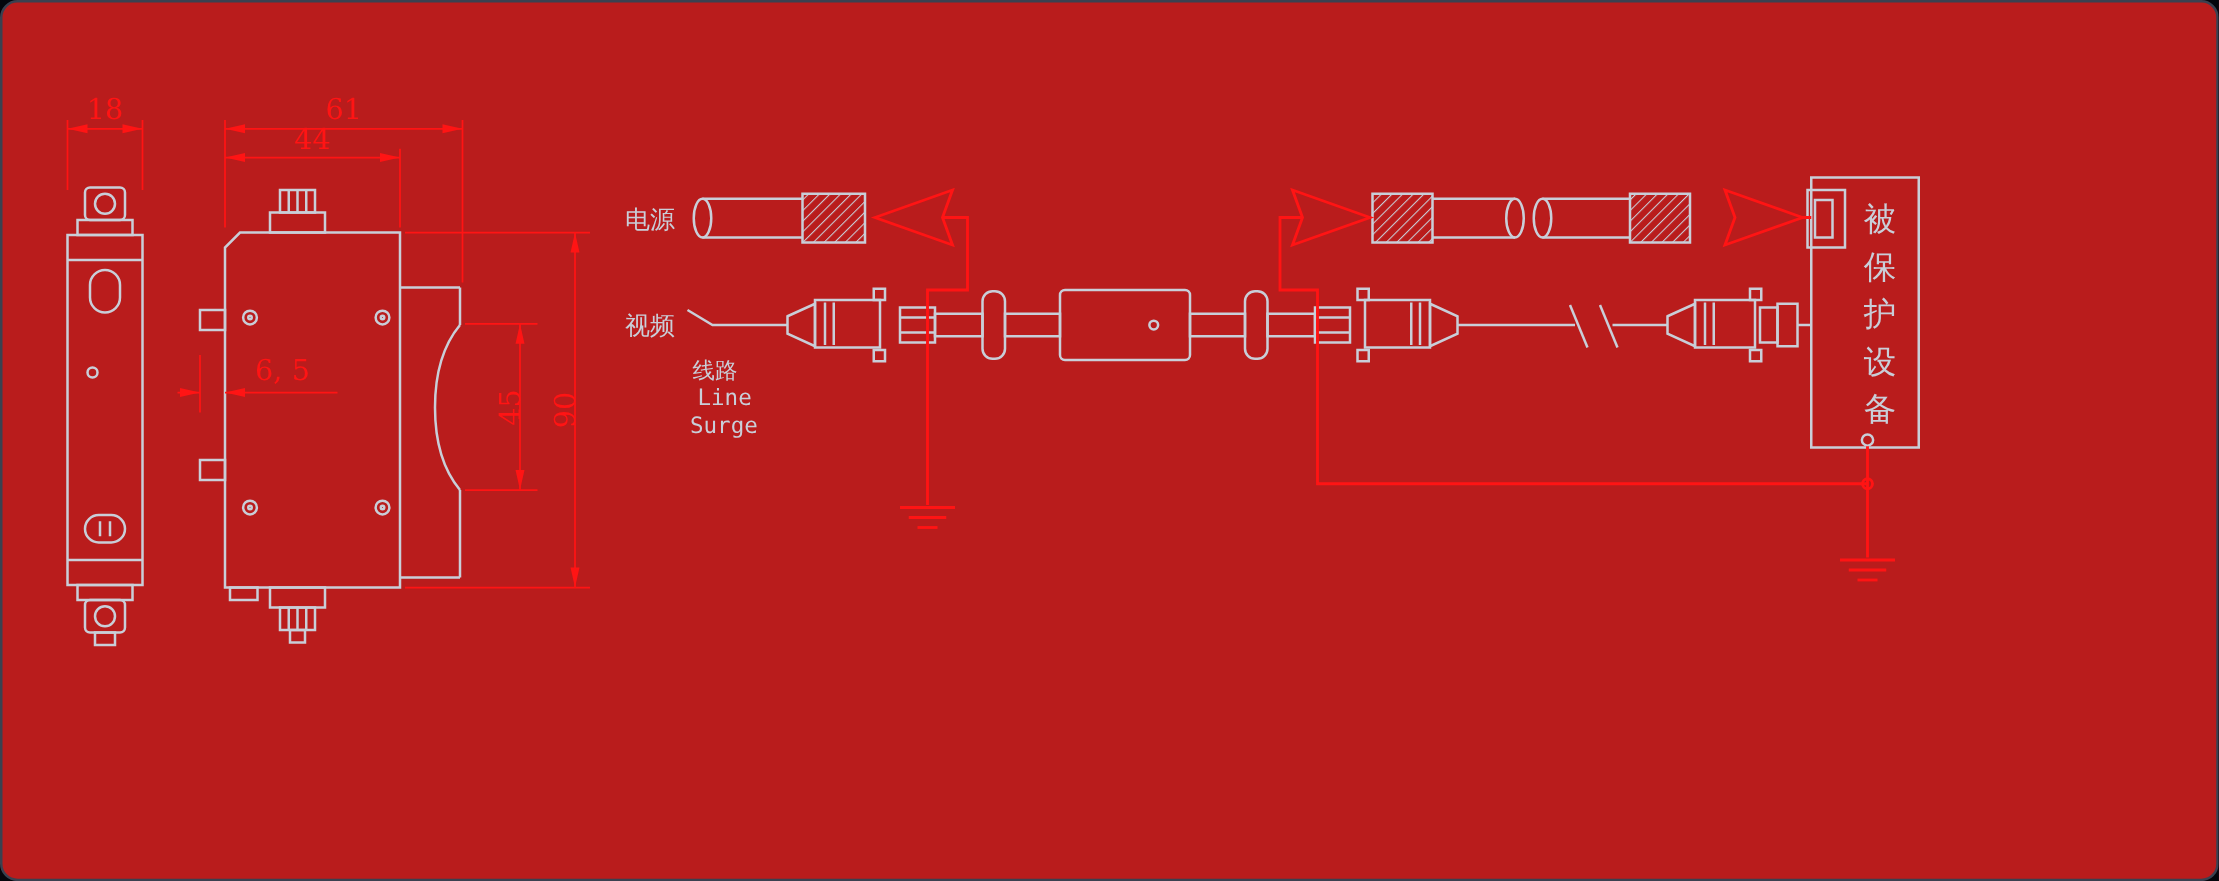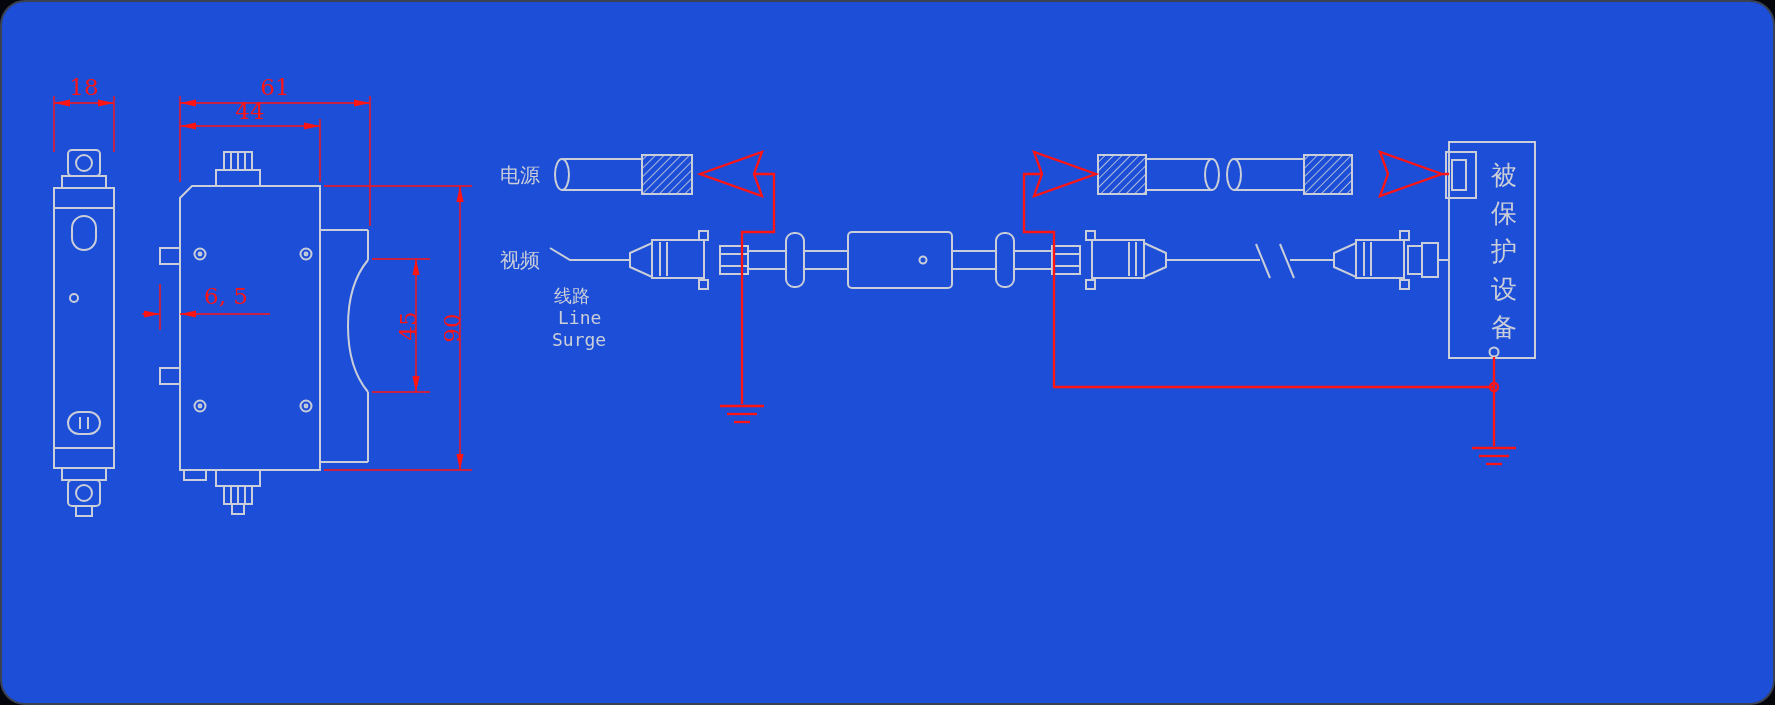--- a/index.html
+++ b/index.html
@@ -1,18 +1,18 @@
 <!DOCTYPE html>
 <html><head>
 <meta charset="utf-8">
 <style>
   html,body{margin:0;padding:0;background:#04060c;}
   .canvas{
     position:relative;width:1771px;height:701px;
-    background:#1d4ed8;border:2px solid #3a4150;border-radius:25px;
+    background:#b91c1c;border:2px solid #3a4150;border-radius:14px;
     overflow:hidden;font-family:"DejaVu Sans",sans-serif;
   }
   svg{display:block;}
   text{user-select:none;}
   .dim-text{font-family:"DejaVu Serif",serif;fill:#ff1414;font-size:23px;}
   .cjk-label{font-family:"DejaVu Sans",sans-serif;fill:#c9ced8;font-size:20px;}
   .en-label{font-family:"DejaVu Sans Mono",monospace;fill:#c9ced8;font-size:18px;}
   .box-char{font-family:"DejaVu Sans",sans-serif;fill:#c9ced8;font-size:26px;}
 </style>
 </head>

